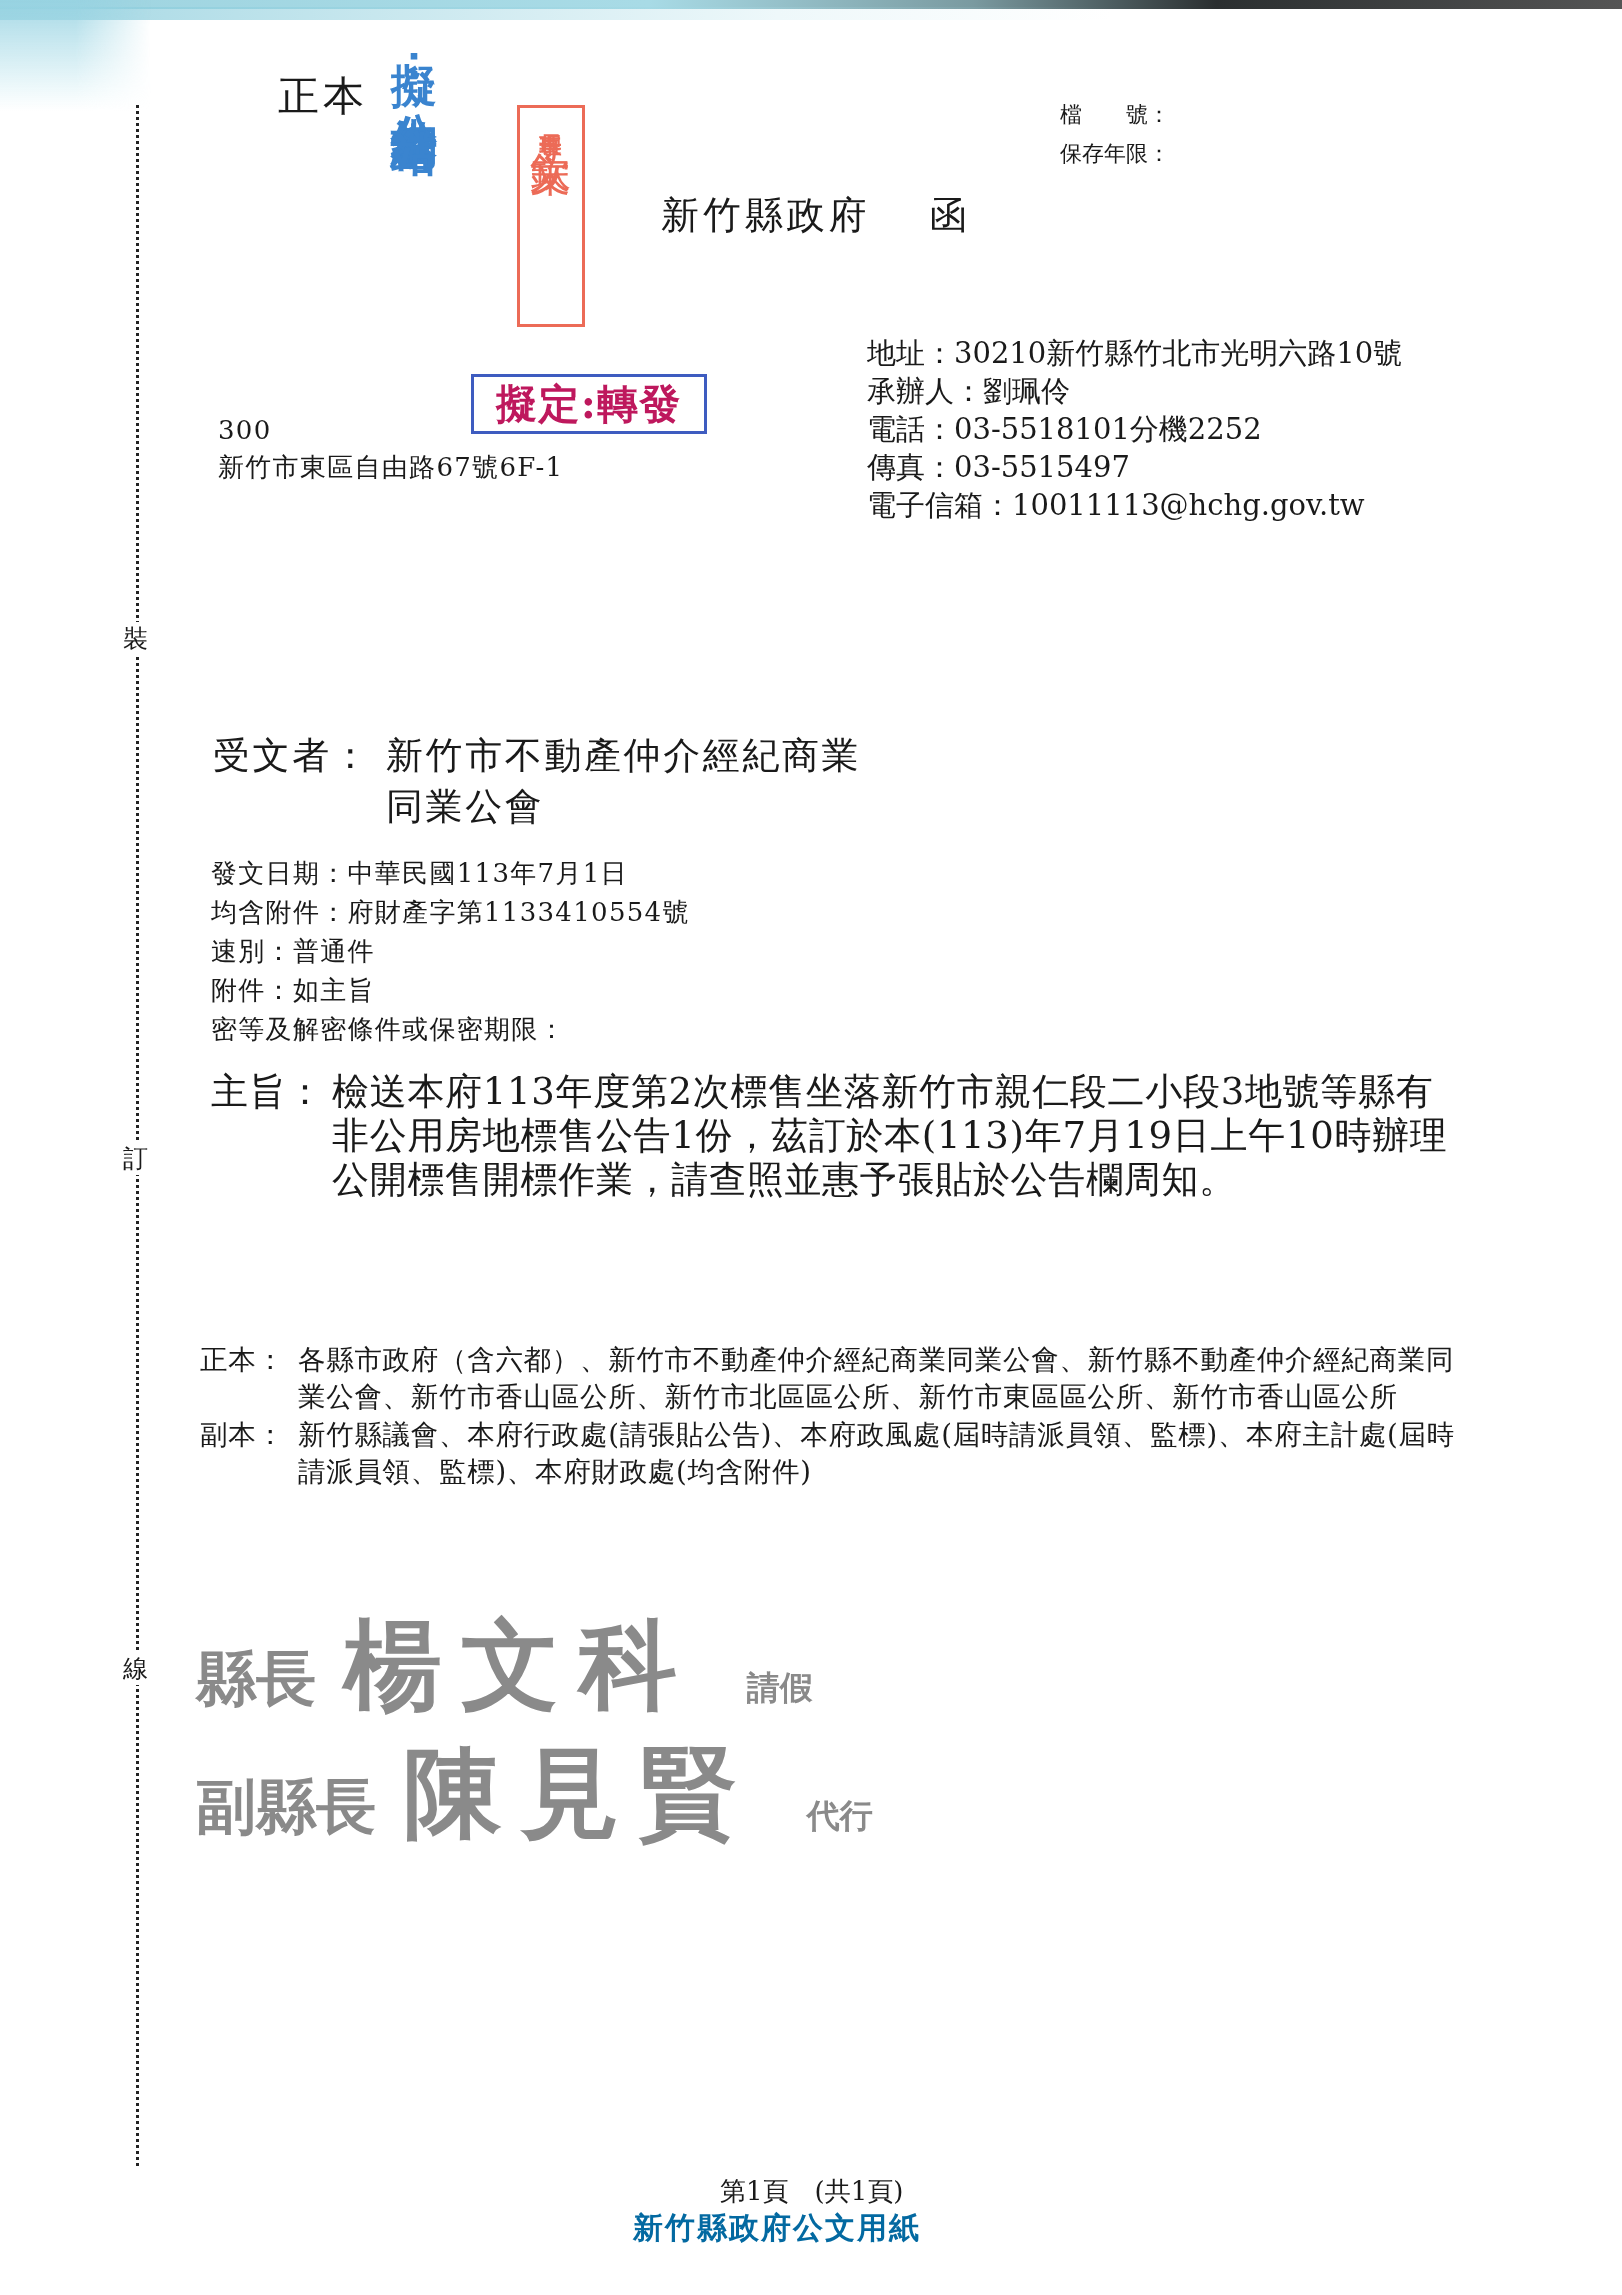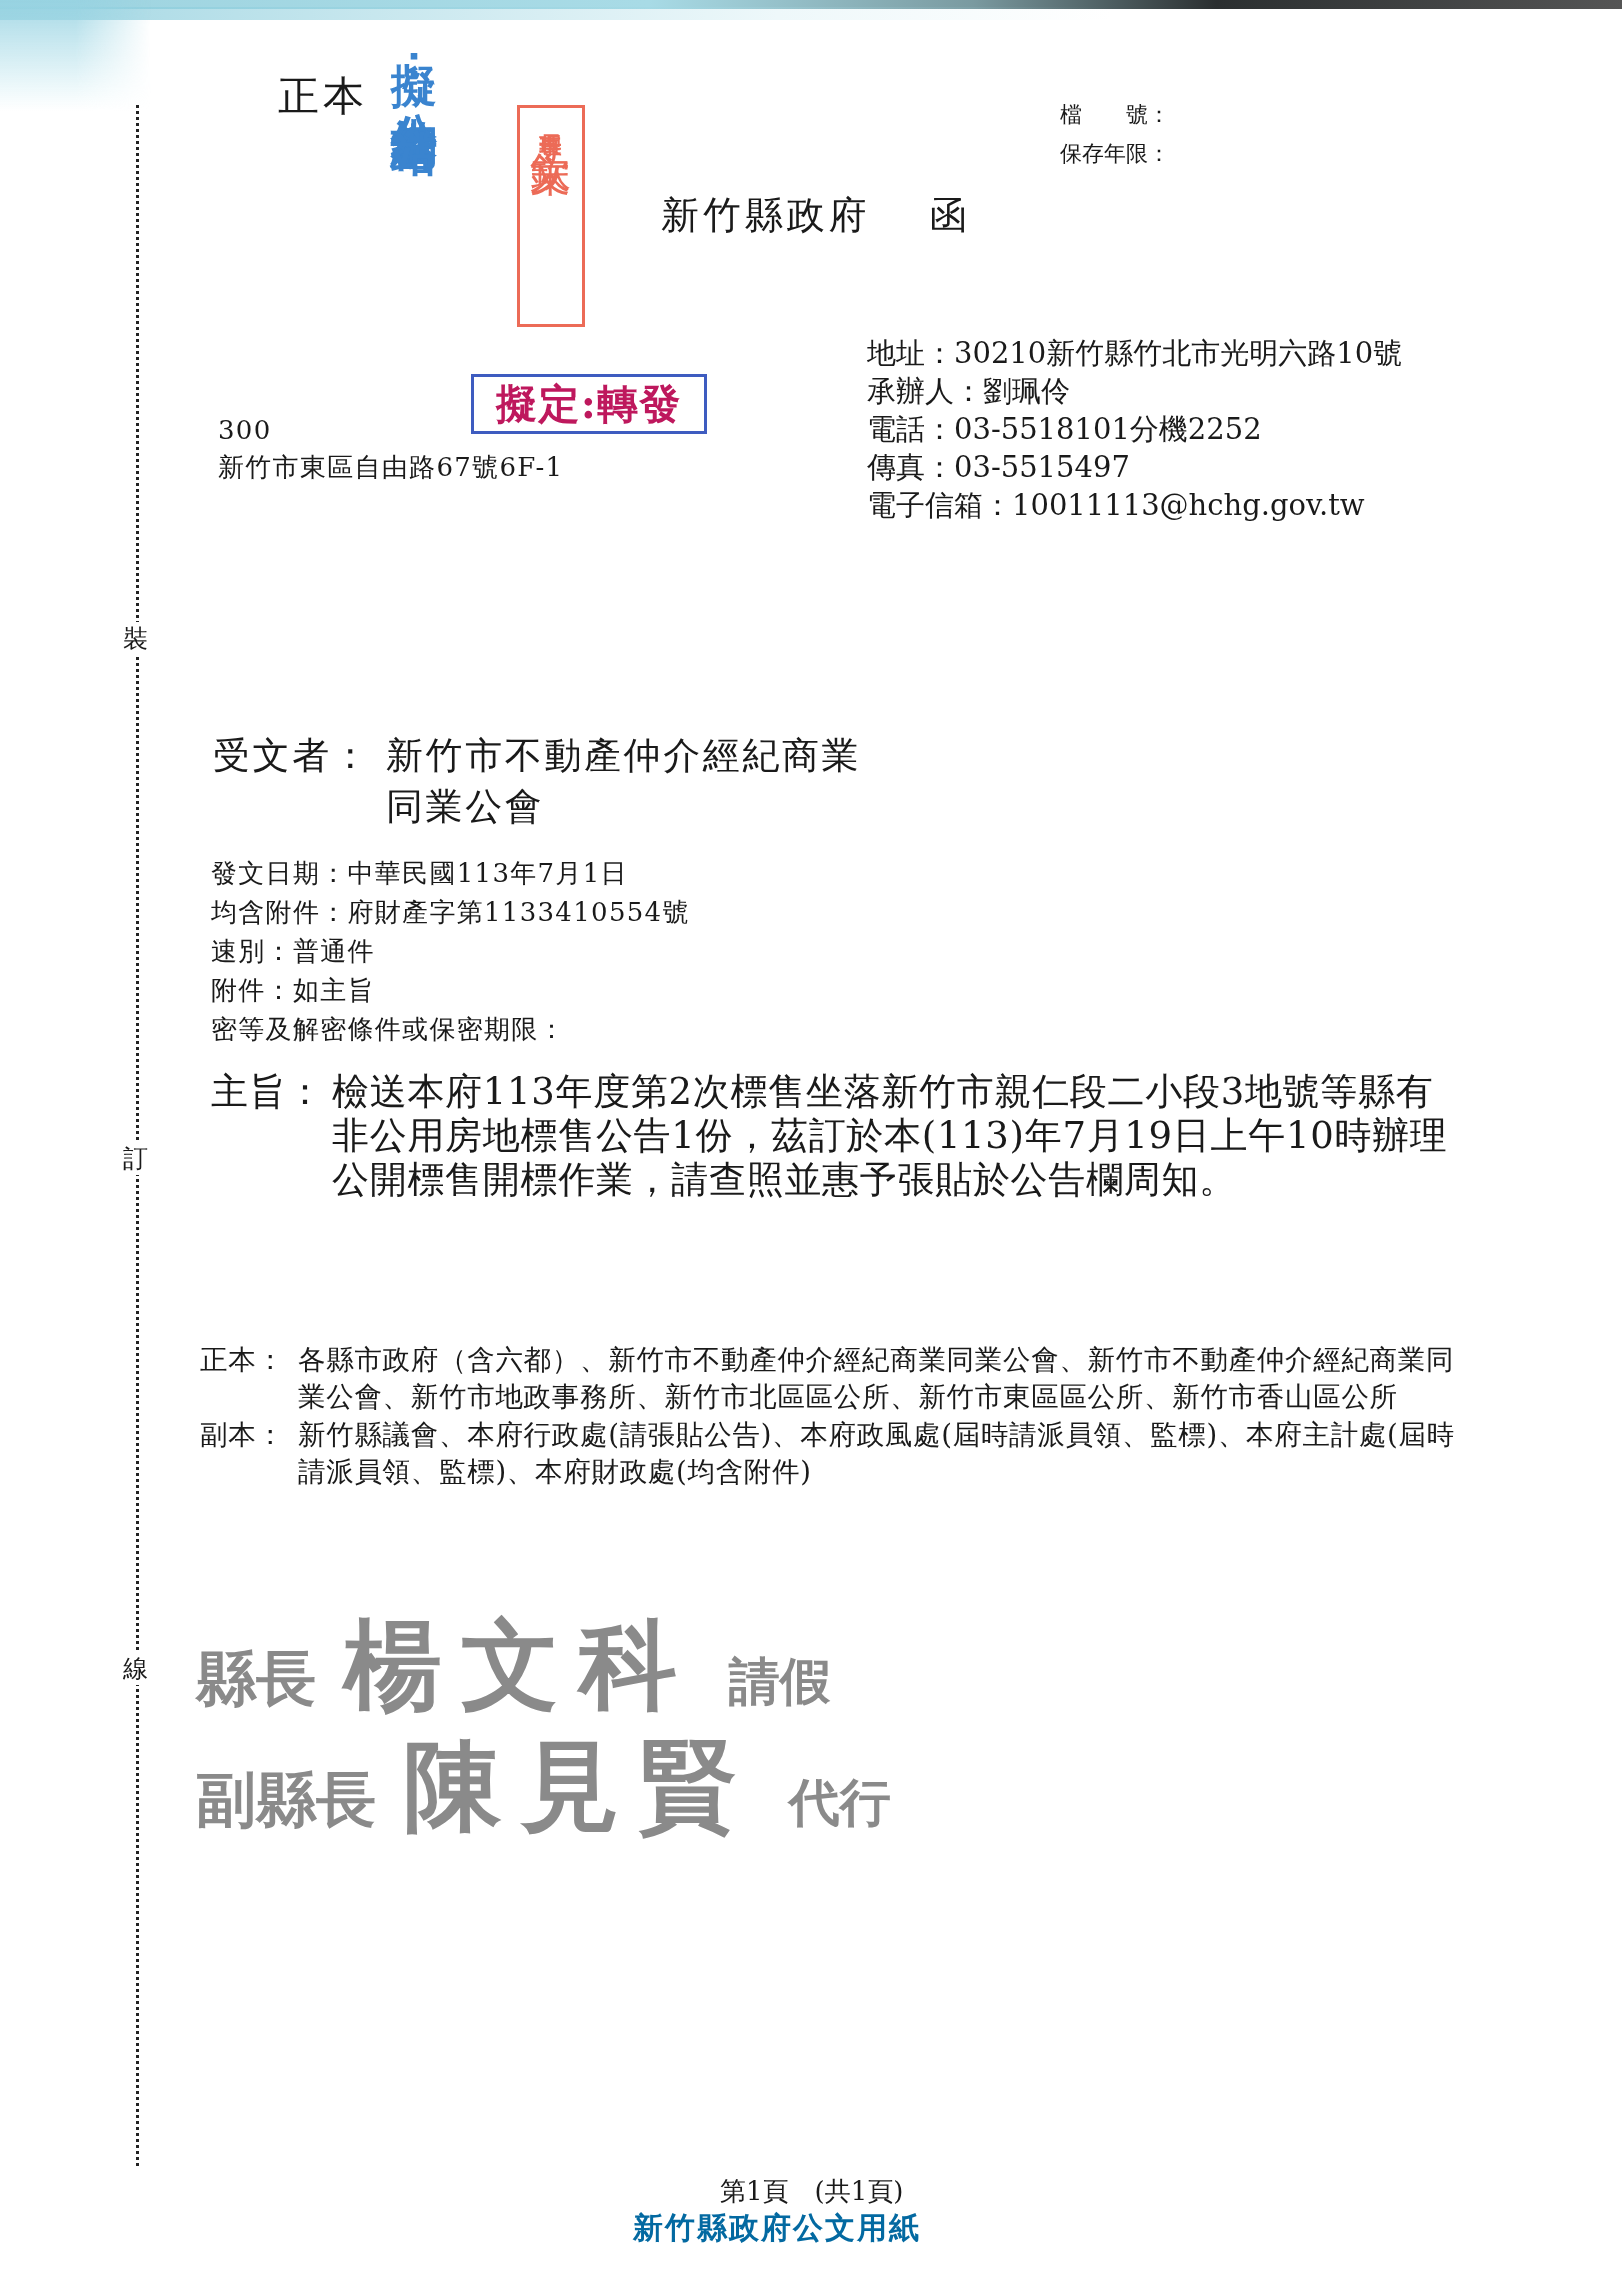--- a/index.html
+++ b/index.html
@@ -39,21 +39,21 @@
   .dist { left:200px; top:1341px; width:1269px; font-size:27.5px; line-height:37px; letter-spacing:0.7px; }
   .dist .row { position:relative; }
   .dist .row .label { position:absolute; left:0; top:0; }
   .dist .row .text { margin-left:98px; }
   .dist .row + .row { margin-top:1.3px; }
   .sig { left:196px; top:1616px; color:#8a8a8a; font-weight:bold; }
   .sig .l1 { font-size:79px; line-height:98px; }
   .sig .l2 { font-size:79px; line-height:98px; margin-top:6.5px; }
   .sig .title { font-size:60px; }
   .sig .name { font-size:98px; letter-spacing:19.6px; }
-  .sig .note { font-size:51px; margin-left:5px;text-align:center; }
+  .sig .note { font-size:33px; margin-left:23px;text-align:center; }
   .page-no { left:720px; top:2174px; font-size:26px; }
   .page-no span + span { margin-left:26px; }
   .paper-mark { left:633px; top:2208px; font-size:30px; color:#0369a1; font-weight:bold;
     font-family:"DejaVu Sans","Liberation Sans",sans-serif; letter-spacing:2px; }
 </style>
 </head>
 <body>
 
 <div class="abs top-stripe"></div>
 <div class="abs top-fade"></div>
@@ -111,21 +111,21 @@
 </div>
 
 <div class="abs subject">
   <span class="label">主旨：</span>
   <div class="text">檢送本府113年度第2次標售坐落新竹市親仁段二小段3地號等縣有非公用房地標售公告1份，茲訂於本(113)年7月19日上午10時辦理公開標售開標作業，請查照並惠予張貼於公告欄周知。</div>
 </div>
 
 <div class="abs dist">
   <div class="row">
     <span class="label">正本：</span>
-    <div class="text">各縣市政府（含六都）、新竹市不動產仲介經紀商業同業公會、新竹市不動產仲介經紀商業同業公會、新竹市地政事務所、新竹市北區區公所、新竹市東區區公所、新竹市香山區公所</div>
+    <div class="text">各縣市政府（含六都）、新竹市不動產仲介經紀商業同業公會、新竹縣不動產仲介經紀商業同業公會、新竹市香山區公所、新竹市北區區公所、新竹市東區區公所、新竹市香山區公所</div>
   </div>
   <div class="row">
     <span class="label">副本：</span>
     <div class="text">新竹縣議會、本府行政處(請張貼公告)、本府政風處(屆時請派員領、監標)、本府主計處(屆時請派員領、監標)、本府財政處(均含附件)</div>
   </div>
 </div>
 
 <div class="abs sig">
   <div class="l1">
     <span class="title">縣長</span>

